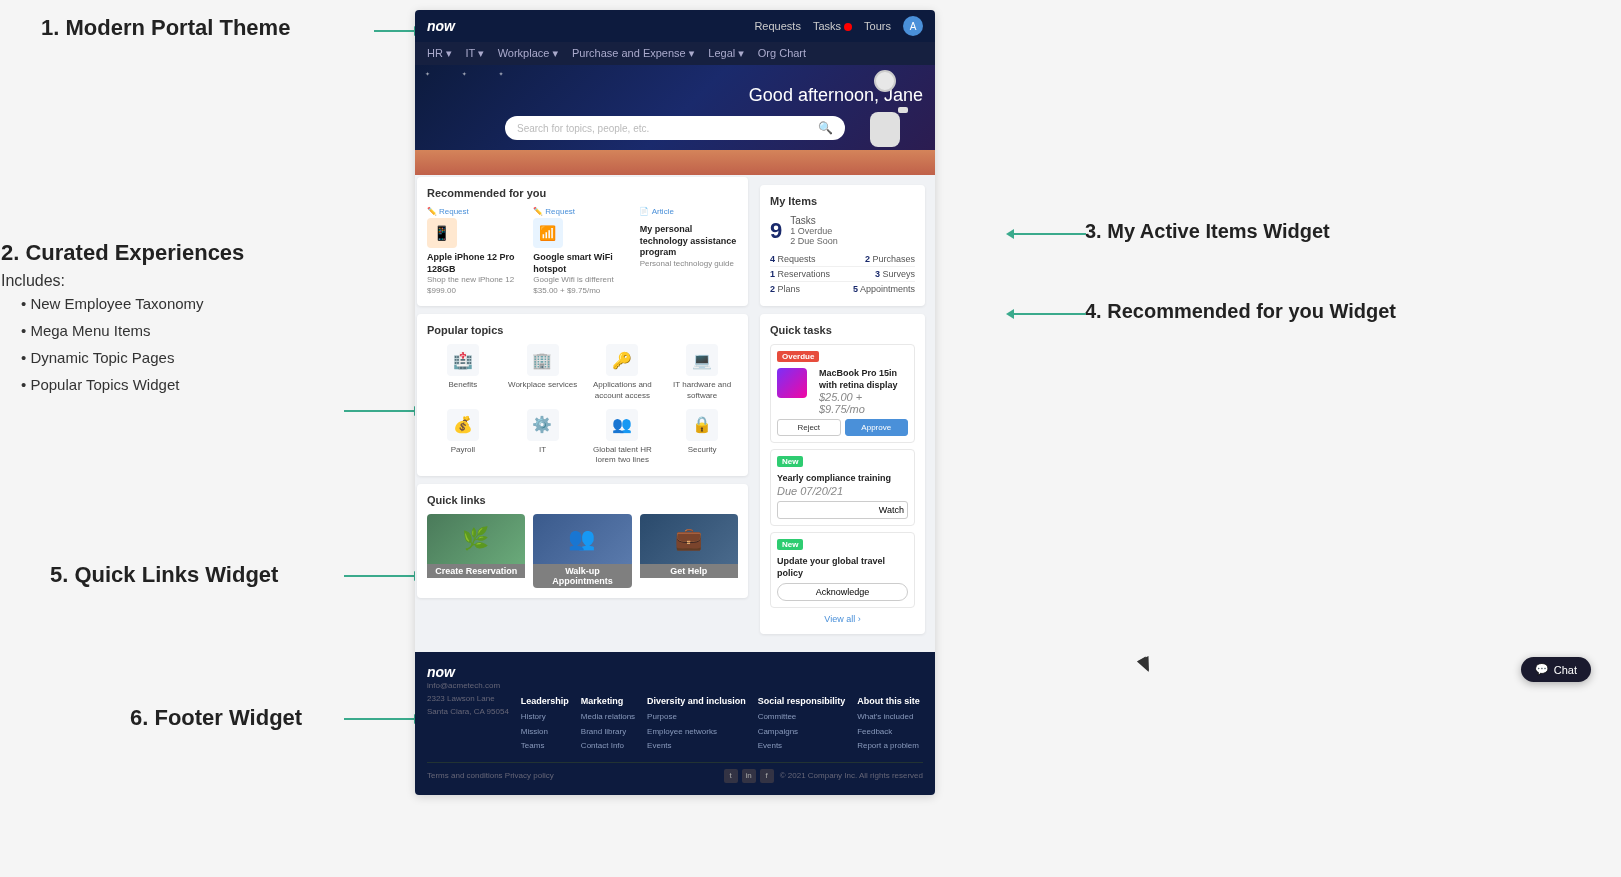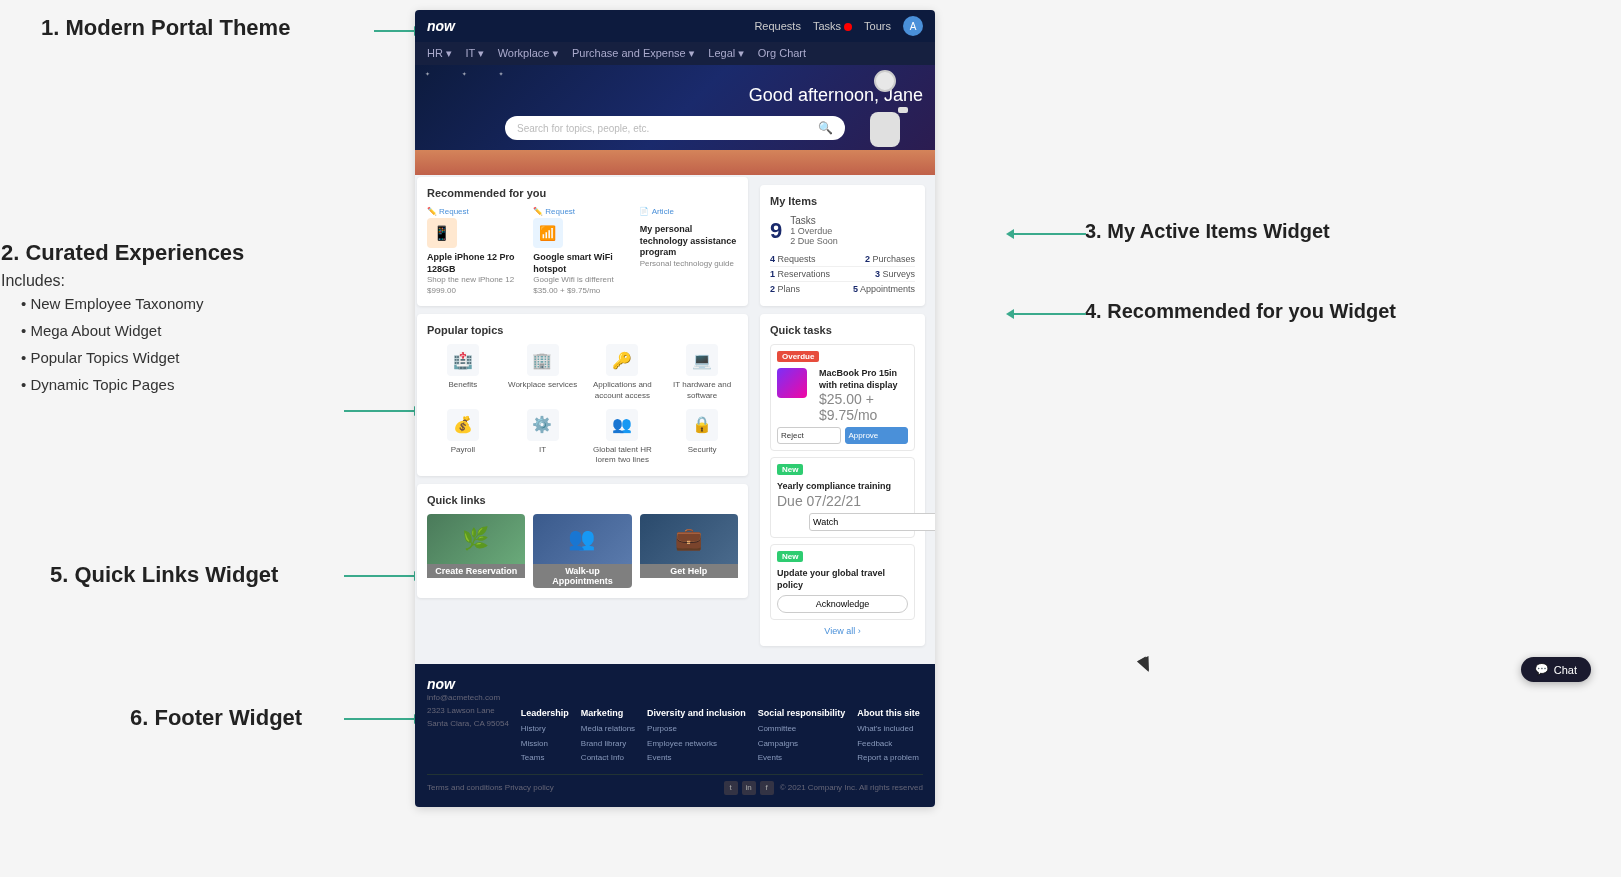--- a/index.html
+++ b/index.html
@@ -352,34 +352,34 @@
     .qt-badge-new { background: #2ecc71; color: #fff; }
     .qt-img {
       width: 30px;
       height: 30px;
       border-radius: 4px;
       float: left;
       margin-right: 6px;
       background: linear-gradient(135deg, #667eea, #764ba2);
     }
     .qt-title { font-weight: 600; color: #222; font-size: 9px; line-height: 1.3; }
-    .qt-sub { color: #888; font-size: 14px; }
+    .qt-sub { color: #888; font-size: 11px; font-style: italic; }
     .qt-buttons { display: flex; gap: 4px; margin-top: 4px; clear: both; }
     .qt-btn {
       flex: 1;
       padding: 3px;
-      text-align: left;
+      text-align: center;
       border-radius: 3px;
       font-size: 8px;
       border: 1px solid #ccc;
       cursor: pointer;
     }
     .qt-btn-primary { background: #4a90d9; color: #fff; border-color: #4a90d9; }
     .qt-btn-secondary { background: #fff; color: #333; }
-    .qt-btn-watch { width: 100%; border: 1px solid #ccc; padding: 3px; text-align: left; border-radius: 3px; font-size: 8px; margin-left: 32px; }
+    .qt-btn-watch { width: 100%; border: 1px solid #ccc; padding: 3px; text-align: right; border-radius: 3px; font-size: 8px; }
     .qt-btn-acknowledge { width: 100%; border: 1px solid #ccc; padding: 3px; text-align: center; border-radius: 3px; font-size: 8px; }
     .view-all { font-size: 9px; color: #4a90d9; text-align: center; margin-top: 4px; cursor: pointer; }
 
     
     .portal-footer {
       background: #0d1b3e;
       padding: 12px;
       color: #aaa;
       font-size: 8px;
     }
@@ -456,23 +456,23 @@
 
 <div class="label-section" style="top: 15px; left: 41px;">
   <span class="label-bold">1. Modern Portal Theme</span>
 </div>
 
 <div class="label-section" style="top: 240px; left: 1px;">
   <div class="label-bold">2. Curated Experiences</div>
   <div class="label-normal" style="margin-top:6px;">Includes:</div>
   <div class="label-bullet">
     <div>• <span>New Employee Taxonomy</span></div>
-    <div>• Mega About Widget</div>
+    <div>• Mega Menu Items</div>
+    <div>• <span>Dynamic Topic Pages</span></div>
     <div>• <span>Popular Topics Widget</span></div>
-    <div>• <span>Dynamic Topic Pages</span></div>
   </div>
 </div>
 
 <div class="label-section" style="top: 562px; left: 50px;">
   <span class="label-bold">5. Quick Links Widget</span>
 </div>
 
 <div class="label-section" style="top: 705px; left: 130px;">
   <span class="label-bold">6. Footer Widget</span>
 </div>
@@ -691,21 +691,21 @@
           </div>
           <div class="qt-buttons">
             <button class="qt-btn qt-btn-secondary">Reject</button>
             <button class="qt-btn qt-btn-primary">Approve</button>
           </div>
         </div>
 
         <div class="quick-task-item">
           <div><span class="qt-badge qt-badge-new">New</span></div>
           <div class="qt-title" style="margin-top:3px;">Yearly compliance training</div>
-          <div class="qt-sub">Due 07/22/21</div>
+          <div class="qt-sub">Due 07/20/21</div>
           <div style="margin-top:4px;">
             <button class="qt-btn-watch" style="width:100%; border:1px solid #ccc; background:#fff; padding:3px; border-radius:3px; font-size:9px; cursor:pointer;">Watch</button>
           </div>
         </div>
 
         <div class="quick-task-item">
           <div><span class="qt-badge qt-badge-new">New</span></div>
           <div class="qt-title" style="margin-top:3px;">Update your global travel policy</div>
           <div style="margin-top:4px;">
             <button class="qt-btn-acknowledge" style="width:100%; border:1px solid #ccc; background:#fff; padding:3px; border-radius:9px; font-size:9px; cursor:pointer;">Acknowledge</button>

